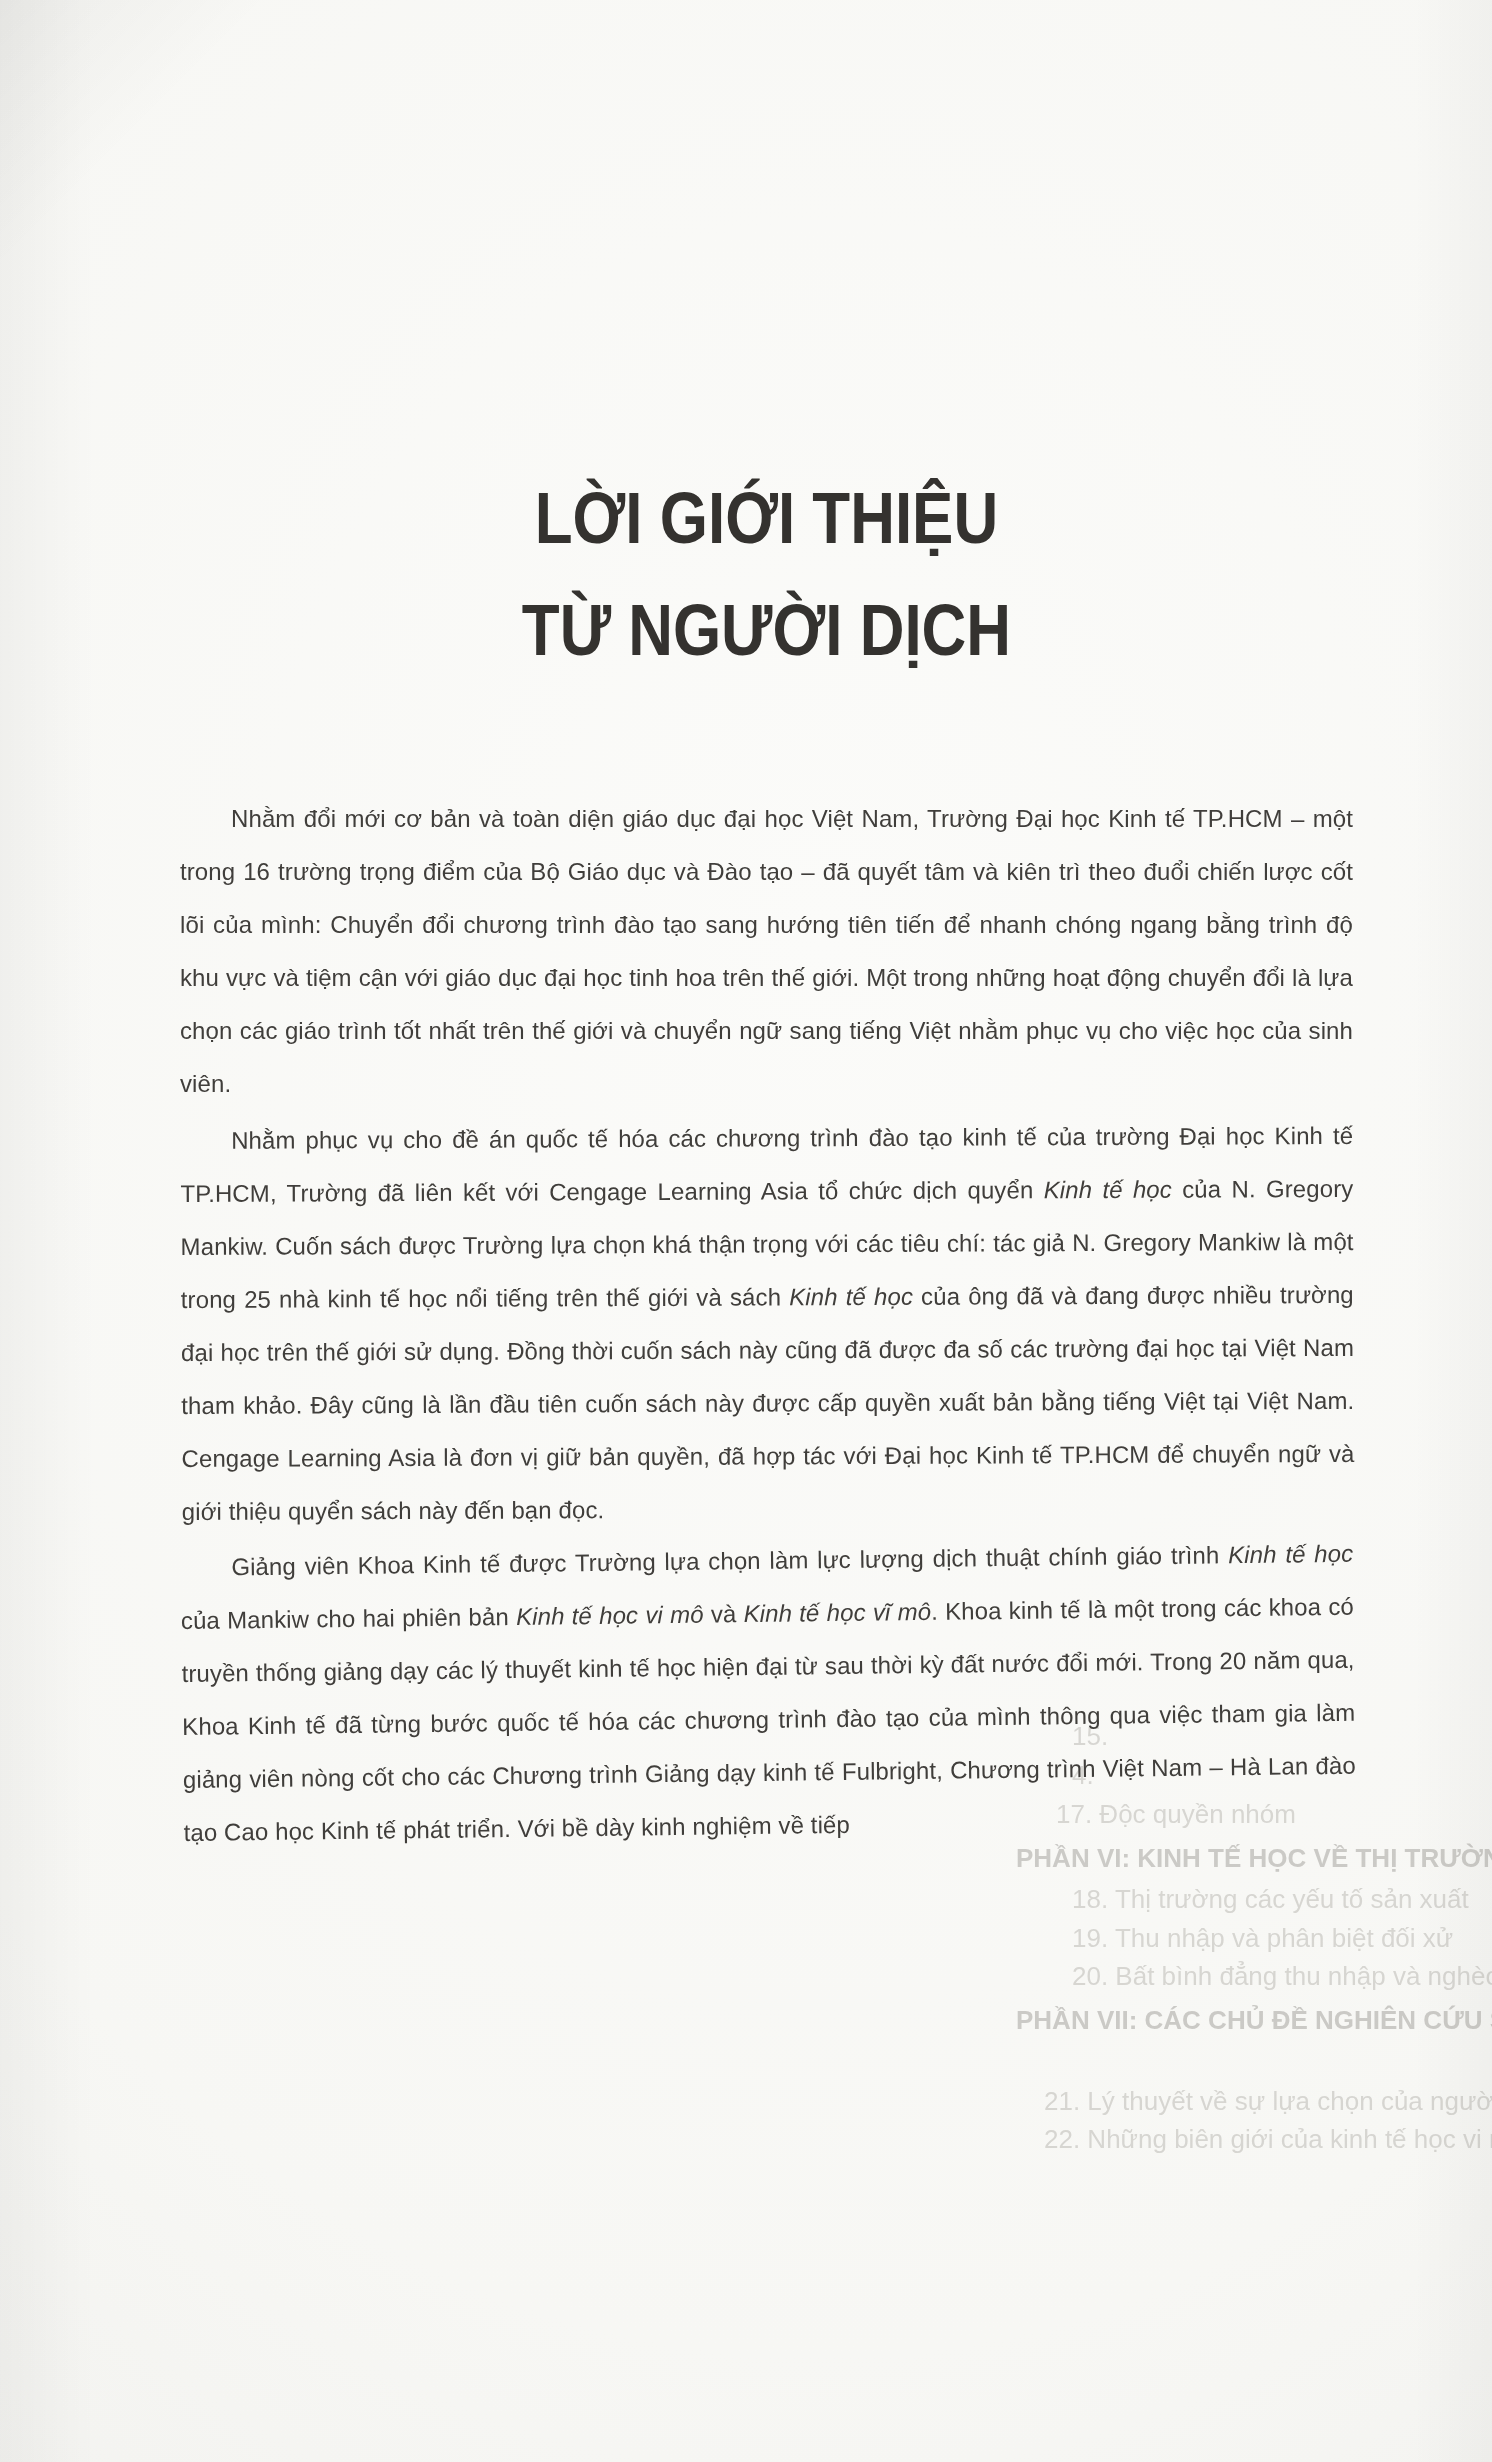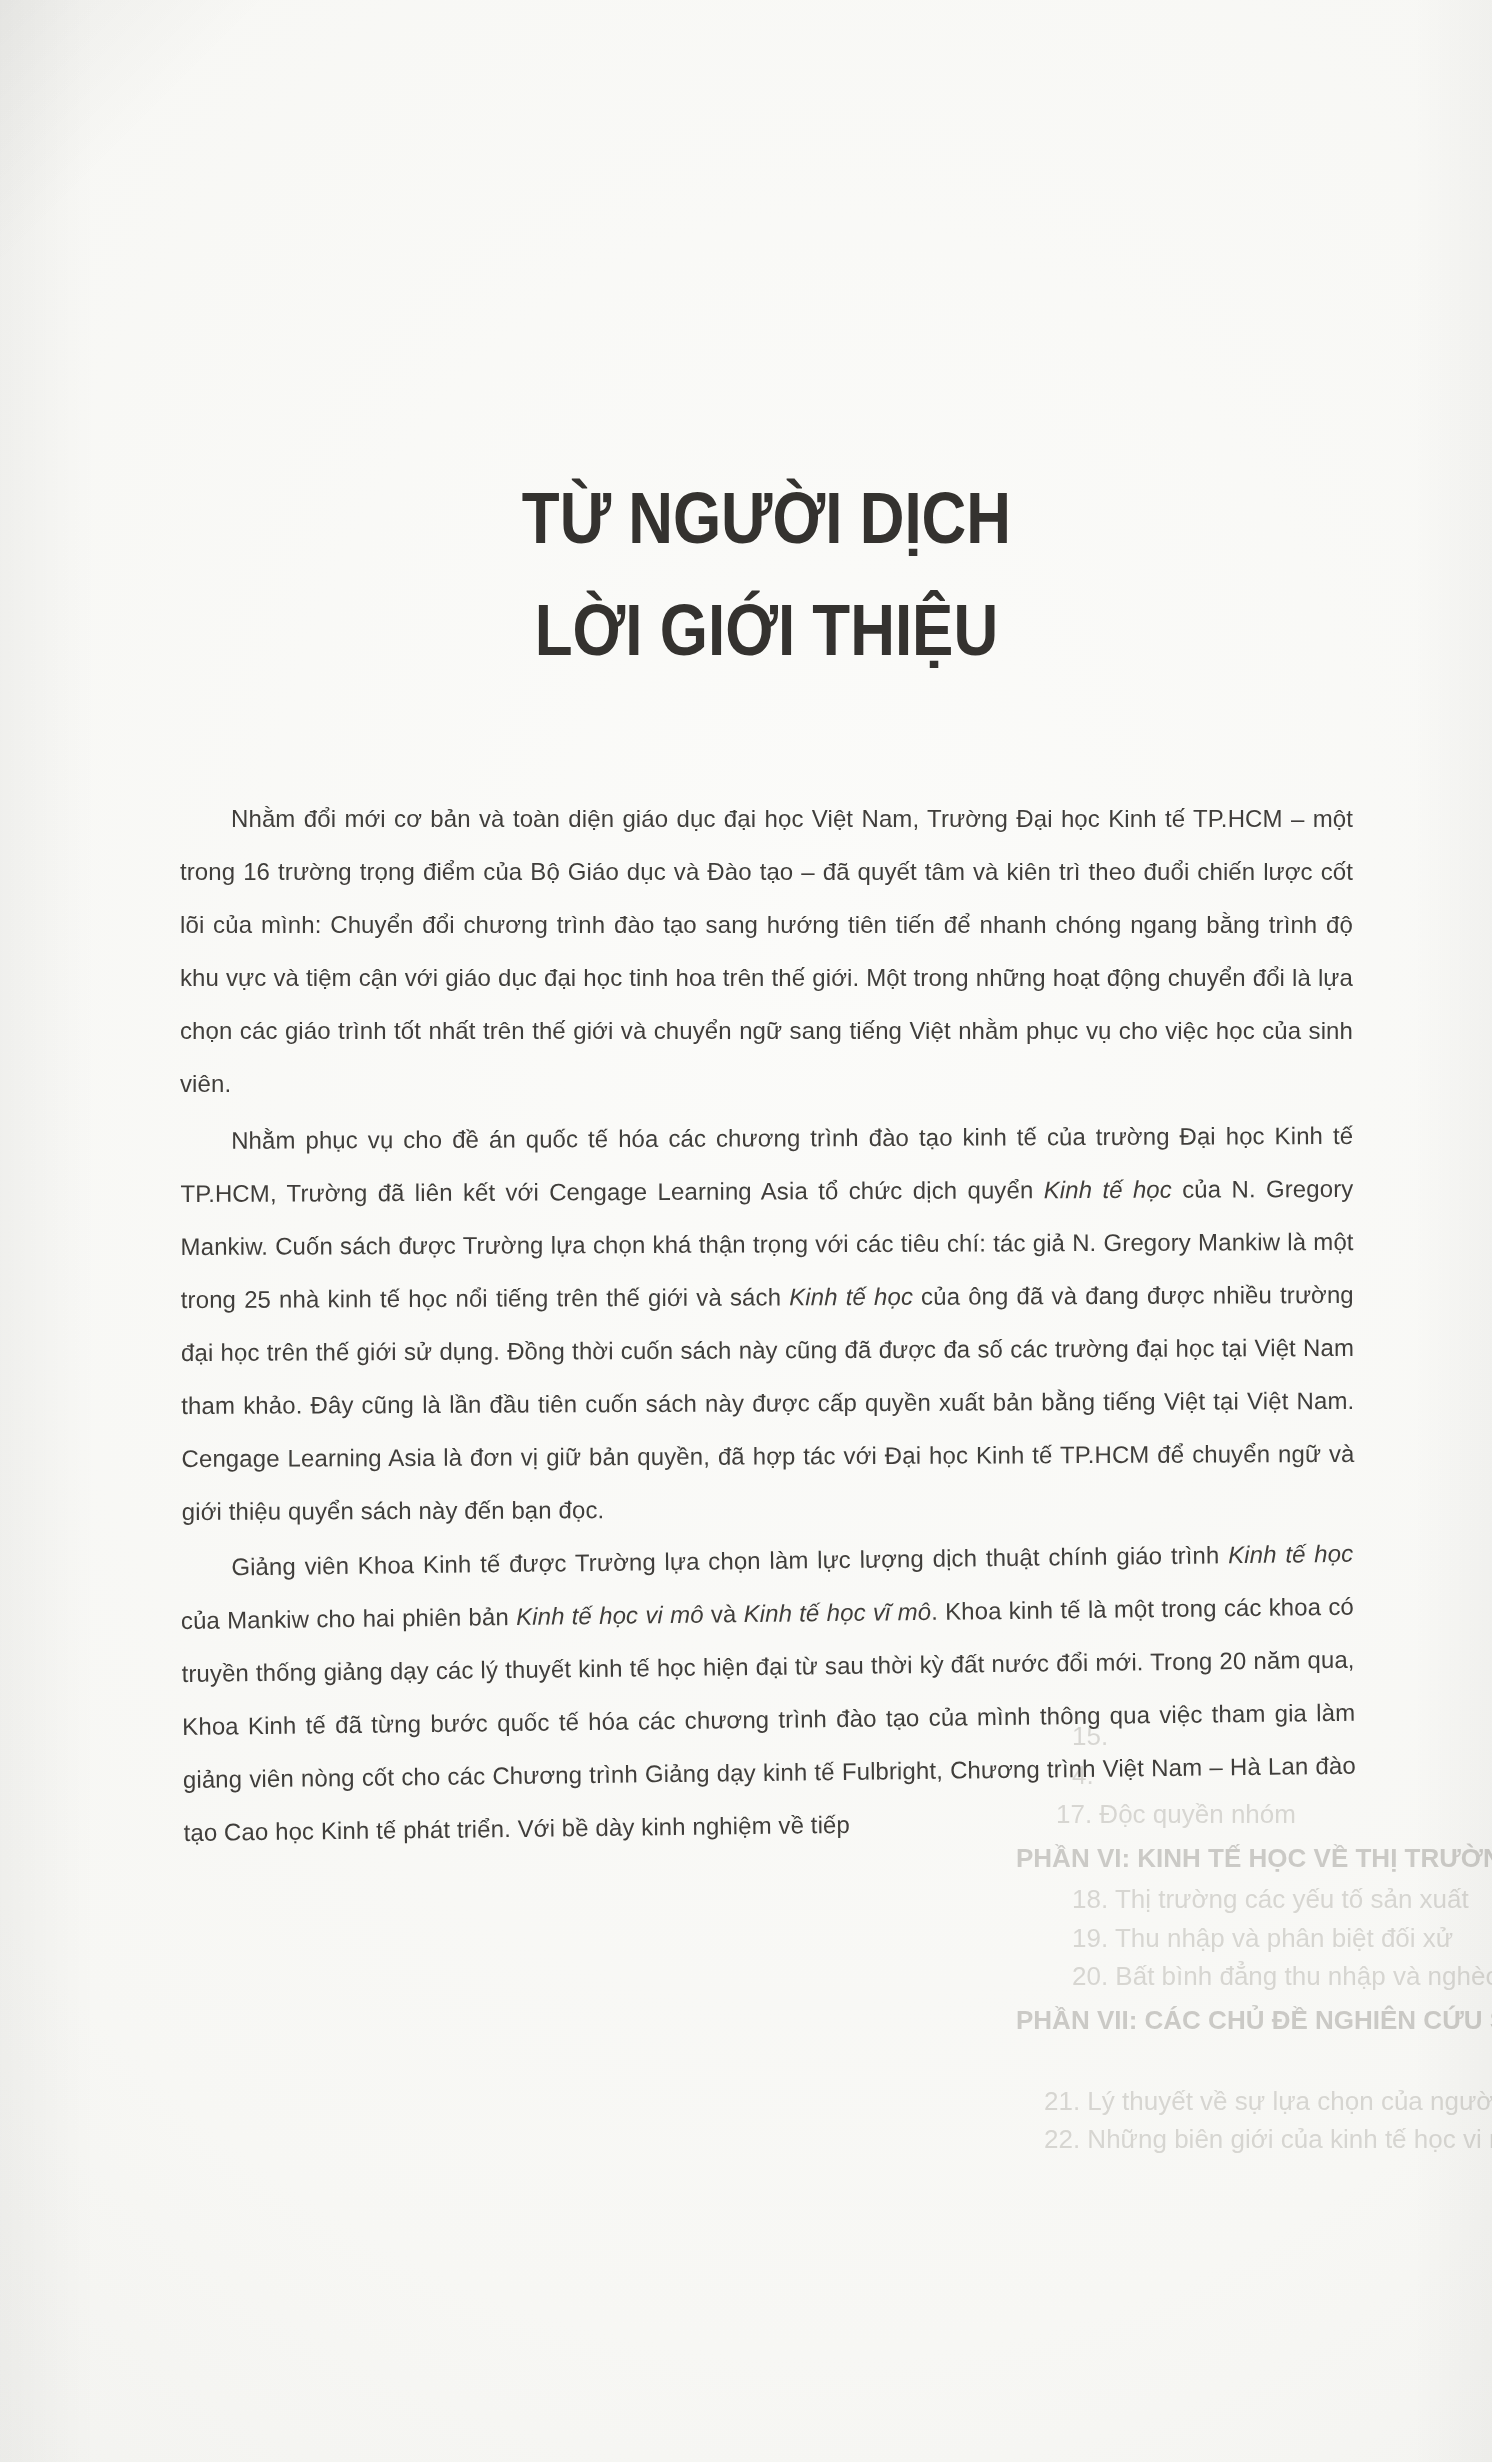--- a/index.html
+++ b/index.html
@@ -82,24 +82,24 @@
       <div class="bleed-item" style="left: 1044px; top: 1884px;">18. Thị trường các yếu tố sản xuất</div>
       <div class="bleed-item" style="left: 1044px; top: 1923px;">19. Thu nhập và phân biệt đối xử</div>
       <div class="bleed-item" style="left: 1044px; top: 1961px;">20. Bất bình đẳng thu nhập và nghèo khó</div>
       <div class="bleed-item bold" style="left: 988px; top: 2005px;">PHẦN VII: CÁC CHỦ ĐỀ NGHIÊN CỨU SÂU</div>
       <div class="bleed-item" style="left: 1016px; top: 2086px;">21. Lý thuyết về sự lựa chọn của người tiêu dùng</div>
       <div class="bleed-item" style="left: 1016px; top: 2124px;">22. Những biên giới của kinh tế học vi mô</div>
     </div>
 
   <div class="title-block">
     <div>
-      <span class="title-line">TỪ NGƯỜI DỊCH</span>
+      <span class="title-line">LỜI GIỚI THIỆU</span>
     </div>
     <div>
-      <span class="title-line">LỜI GIỚI THIỆU</span>
+      <span class="title-line">TỪ NGƯỜI DỊCH</span>
     </div>
   </div>
 
   <div class="body-text">
       <p class="para"><span>Nhằm đổi mới cơ bản và toàn diện giáo dục đại học Việt Nam, Trường Đại học Kinh tế TP.HCM – một trong 16 trường trọng điểm của Bộ Giáo dục và Đào tạo – đã quyết tâm và kiên trì theo đuổi chiến lược cốt lõi của mình: Chuyển đổi chương trình đào tạo sang hướng tiên tiến để nhanh chóng ngang bằng trình độ khu vực và tiệm cận với giáo dục đại học tinh hoa trên thế giới. Một trong những hoạt động chuyển đổi là lựa chọn các giáo trình tốt nhất trên thế giới và chuyển ngữ sang tiếng Việt nhằm phục vụ cho việc học của sinh viên.</span></p>
       <p class="para"><span>Nhằm phục vụ cho đề án quốc tế hóa các chương trình đào tạo kinh tế của trường Đại học Kinh tế TP.HCM, Trường đã liên kết với Cengage Learning Asia tổ chức dịch quyển </span><span class="it">Kinh tế học</span><span> của N. Gregory Mankiw. Cuốn sách được Trường lựa chọn khá thận trọng với các tiêu chí: tác giả N. Gregory Mankiw là một trong 25 nhà kinh tế học nổi tiếng trên thế giới và sách </span><span class="it">Kinh tế học</span><span> của ông đã và đang được nhiều trường đại học trên thế giới sử dụng. Đồng thời cuốn sách này cũng đã được đa số các trường đại học tại Việt Nam tham khảo. Đây cũng là lần đầu tiên cuốn sách này được cấp quyền xuất bản bằng tiếng Việt tại Việt Nam. Cengage Learning Asia là đơn vị giữ bản quyền, đã hợp tác với Đại học Kinh tế TP.HCM để chuyển ngữ và giới thiệu quyển sách này đến bạn đọc.</span></p>
       <p class="para"><span>Giảng viên Khoa Kinh tế được Trường lựa chọn làm lực lượng dịch thuật chính giáo trình </span><span class="it">Kinh tế học</span><span> của Mankiw cho hai phiên bản </span><span class="it">Kinh tế học vi mô</span><span> và </span><span class="it">Kinh tế học vĩ mô</span><span>. Khoa kinh tế là một trong các khoa có truyền thống giảng dạy các lý thuyết kinh tế học hiện đại từ sau thời kỳ đất nước đổi mới. Trong 20 năm qua, Khoa Kinh tế đã từng bước quốc tế hóa các chương trình đào tạo của mình thông qua việc tham gia làm giảng viên nòng cốt cho các Chương trình Giảng dạy kinh tế Fulbright, Chương trình Việt Nam – Hà Lan đào tạo Cao học Kinh tế phát triển. Với bề dày kinh nghiệm về tiếp</span></p>
     </div>
 
 </div>

